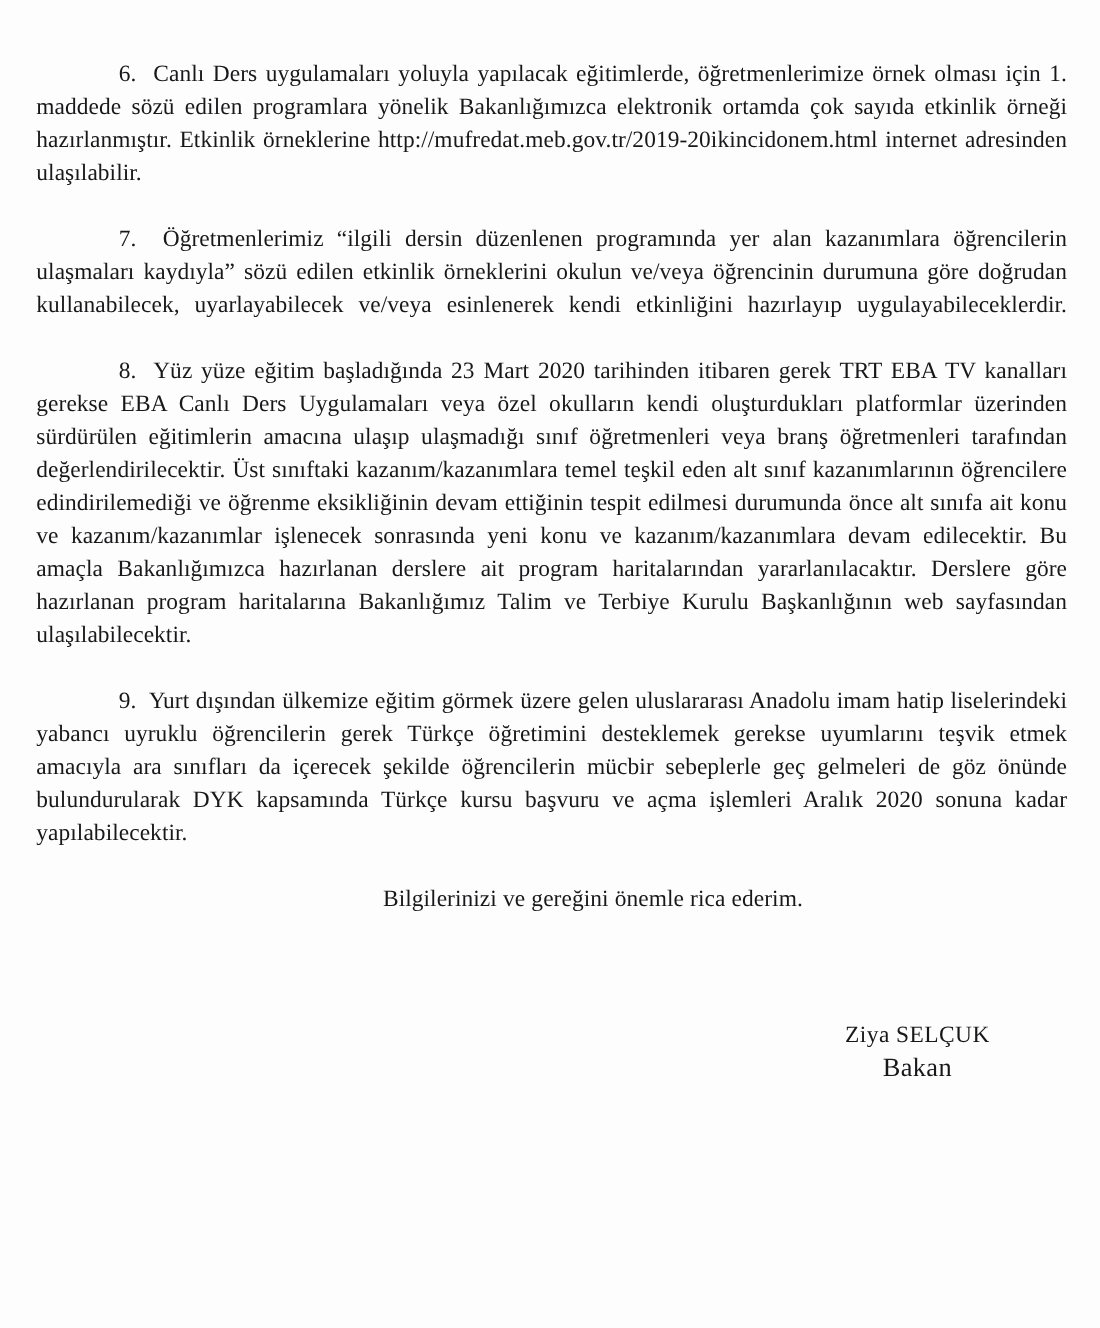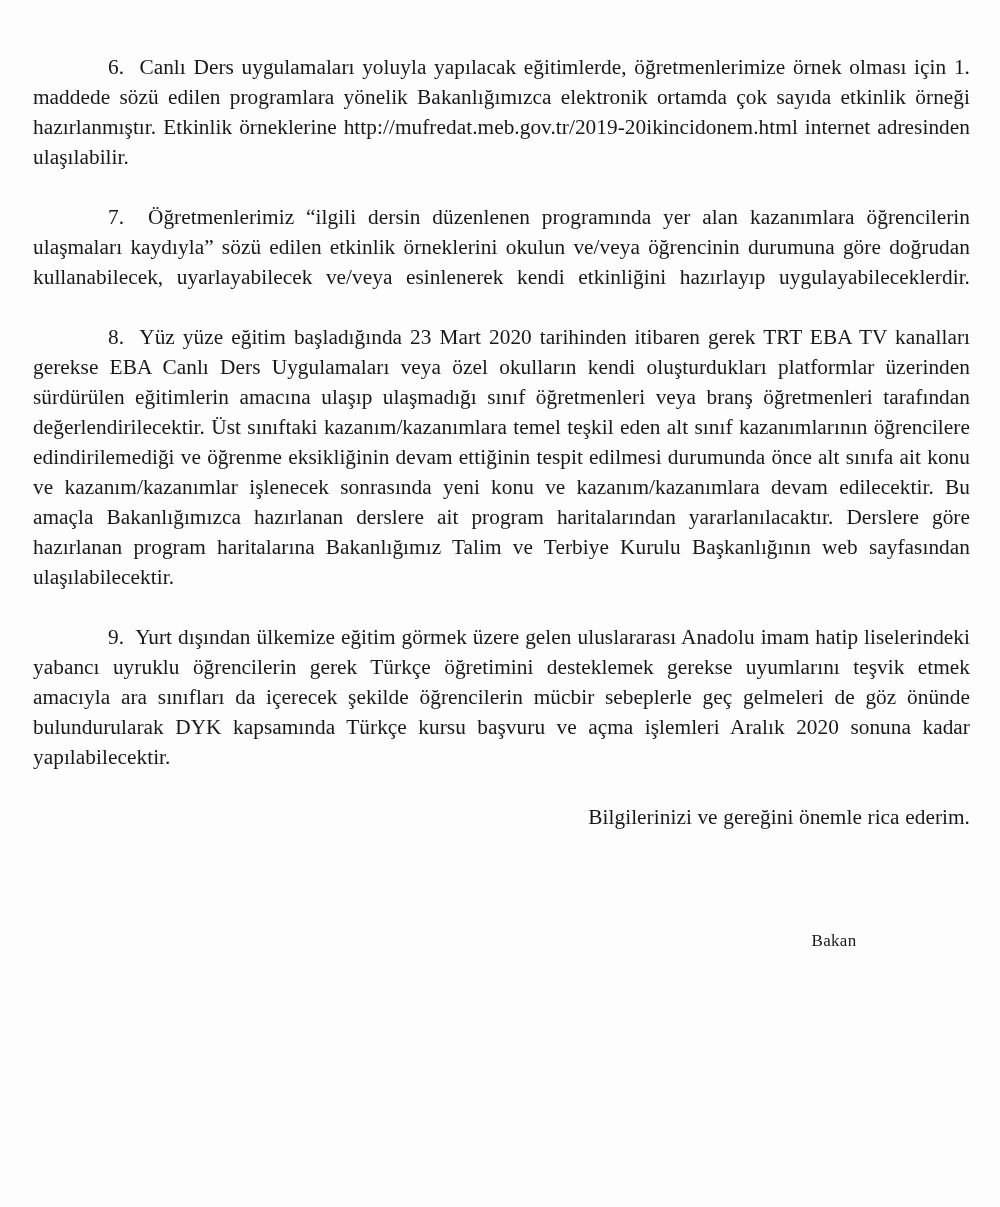--- a/index.html
+++ b/index.html
@@ -42,56 +42,57 @@
   }
 
   
   p.para::after {
     content: "";
     display: inline-block;
     width: 100%;
   }
 
   p.para.closing {
-    text-align: right;
+    text-align: center;
   }
   p.para.closing::after { display: none; }
 
   .signature {
     position: absolute;
     left: 700px;
     top: 925px;
     width: 268px;
     text-align: center;
   }
 
   .sig-name {
     font-size: 21.3px;
     line-height: 31px;
     letter-spacing: 0.4px;
     color: #18181a;
   }
 
   .sig-title {
-    font-size: 17px;
+    font-size: 24px;
     line-height: 31px;
     letter-spacing: 0.3px;
     color: #18181a;
   }
 </style>
 </head>
 <body>
 
 <div class="page">
 
   <div class="body-block">
     <p class="para">6.&nbsp; Canlı Ders uygulamaları yoluyla yapılacak eğitimlerde, öğretmenlerimize örnek olması için 1. maddede sözü edilen programlara yönelik Bakanlığımızca elektronik ortamda çok sayıda etkinlik örneği hazırlanmıştır. Etkinlik örneklerine http://mufredat.meb.gov.tr/2019-20ikincidonem.html internet adresinden ulaşılabilir.</p>
     <p class="para">7.&nbsp; Öğretmenlerimiz “ilgili dersin düzenlenen programında yer alan kazanımlara öğrencilerin ulaşmaları kaydıyla” sözü edilen etkinlik örneklerini okulun ve/veya öğrencinin durumuna göre doğrudan kullanabilecek, uyarlayabilecek ve/veya esinlenerek kendi etkinliğini hazırlayıp uygulayabileceklerdir.</p>
     <p class="para">8.&nbsp; Yüz yüze eğitim başladığında 23 Mart 2020 tarihinden itibaren gerek TRT EBA TV kanalları gerekse EBA Canlı Ders Uygulamaları veya özel okulların kendi oluşturdukları platformlar üzerinden sürdürülen eğitimlerin amacına ulaşıp ulaşmadığı sınıf öğretmenleri veya branş öğretmenleri tarafından değerlendirilecektir. Üst sınıftaki kazanım/kazanımlara temel teşkil eden alt sınıf kazanımlarının öğrencilere edindirilemediği ve öğrenme eksikliğinin devam ettiğinin tespit edilmesi durumunda önce alt sınıfa ait konu ve kazanım/kazanımlar işlenecek sonrasında yeni konu ve kazanım/kazanımlara devam edilecektir. Bu amaçla Bakanlığımızca hazırlanan derslere ait program haritalarından yararlanılacaktır. Derslere göre hazırlanan program haritalarına Bakanlığımız Talim ve Terbiye Kurulu Başkanlığının web sayfasından ulaşılabilecektir.</p>
     <p class="para">9.&nbsp; Yurt dışından ülkemize eğitim görmek üzere gelen uluslararası Anadolu imam hatip liselerindeki yabancı uyruklu öğrencilerin gerek Türkçe öğretimini desteklemek gerekse uyumlarını teşvik etmek amacıyla ara sınıfları da içerecek şekilde öğrencilerin mücbir sebeplerle geç gelmeleri de göz önünde bulundurularak DYK kapsamında Türkçe kursu başvuru ve açma işlemleri Aralık 2020 sonuna kadar yapılabilecektir.</p>
     <p class="para closing">Bilgilerinizi ve gereğini önemle rica ederim.</p>
   </div>
 
   <div class="signature">
+    <div class="sig-name">Ziya SELÇUK</div>
     <div class="sig-title">Bakan</div>
   </div>
 
 </div>
 
 </body></html>

